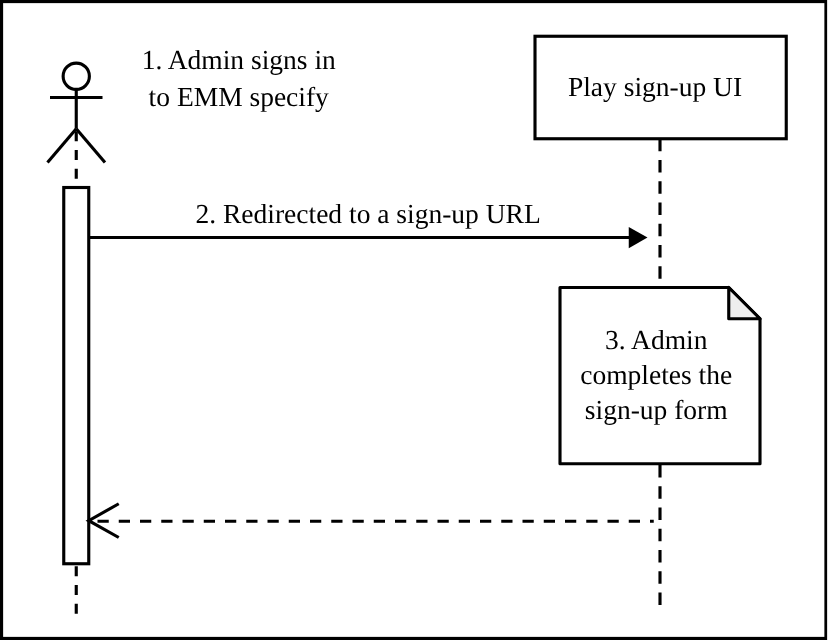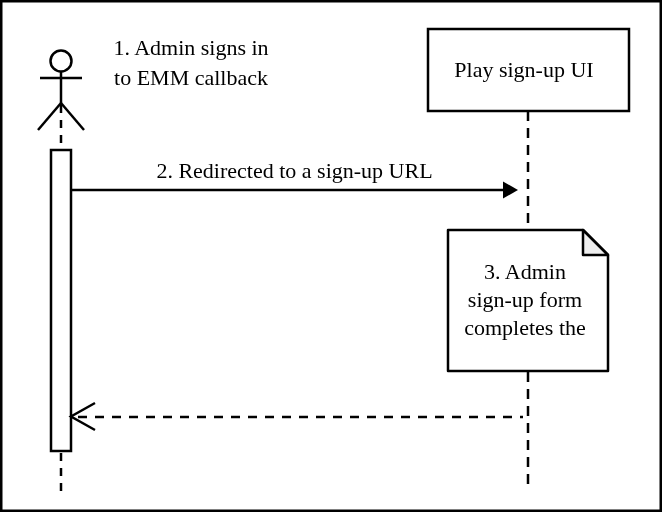--- a/index.html
+++ b/index.html
@@ -103,29 +103,29 @@
     </g>
 
     <g>
       <line x1="78" y1="417" x2="523" y2="417" stroke="#000000" stroke-width="2.5" stroke-dasharray="9 8"></line>
       <polyline points="95,403 71,416.5 95,430" fill="none" stroke="#000000" stroke-width="2.5"></polyline>
     </g>
   </svg>
 
   <div class="label" id="step1-label">
     <span class="line">1. Admin signs in</span>
-    <span class="line">to EMM callback</span>
+    <span class="line">to EMM specify</span>
   </div>
 
   <div class="label" id="participant-label">
     <span>Play sign-up UI</span>
   </div>
 
   <div class="label" id="msg2-label">2. Redirected to a sign-up URL</div>
 
   <div class="label" id="note3-label">
     <span class="line">3. Admin</span>
+    <span class="line">completes the</span>
     <span class="line">sign-up form</span>
-    <span class="line">completes the</span>
   </div>
 
 
 </div>
 
 </body></html>

